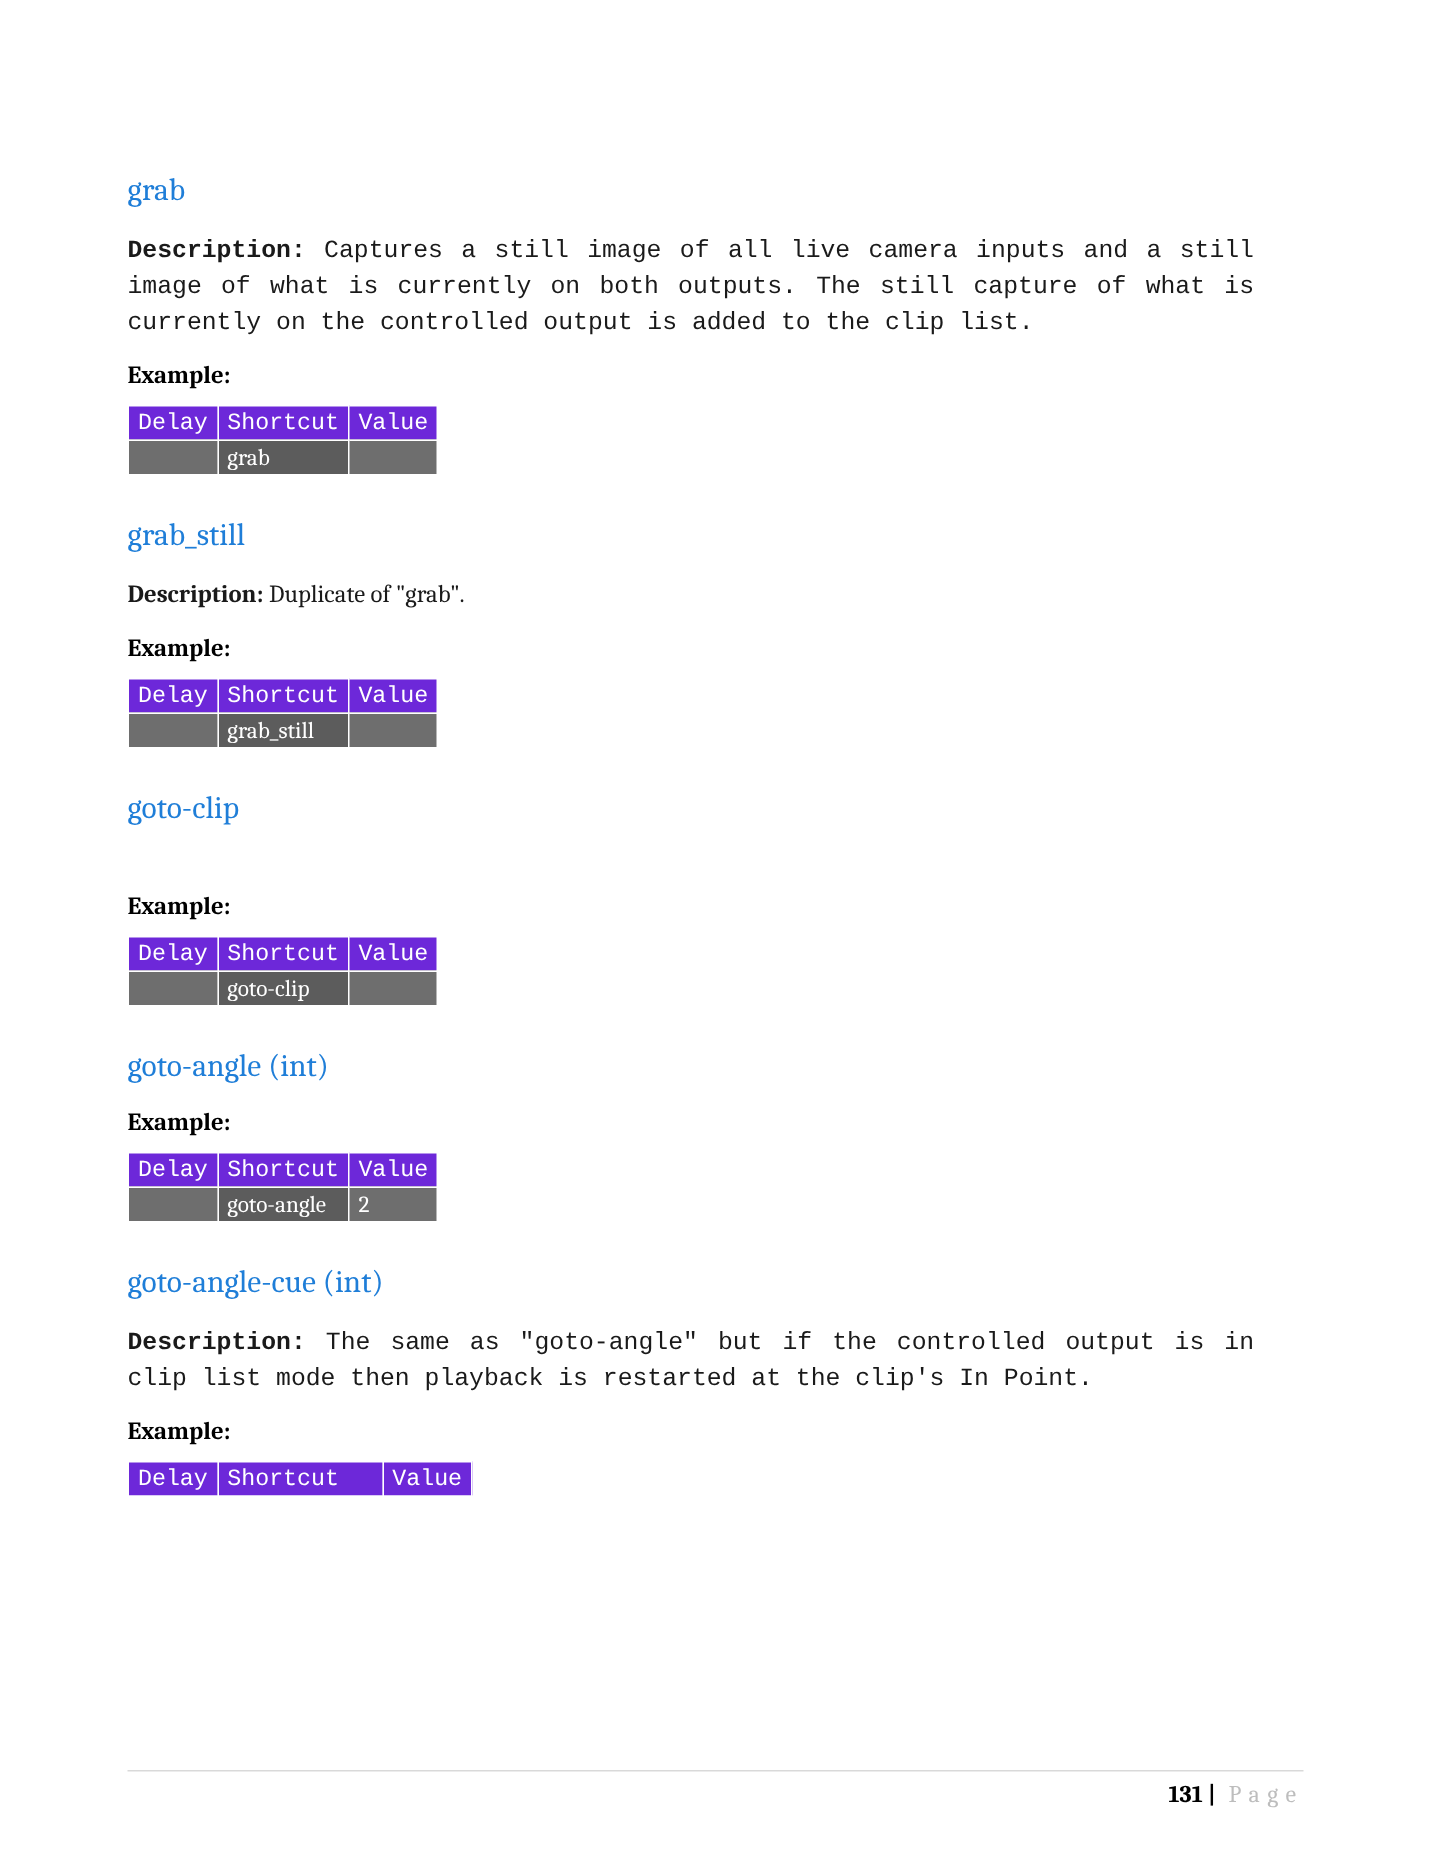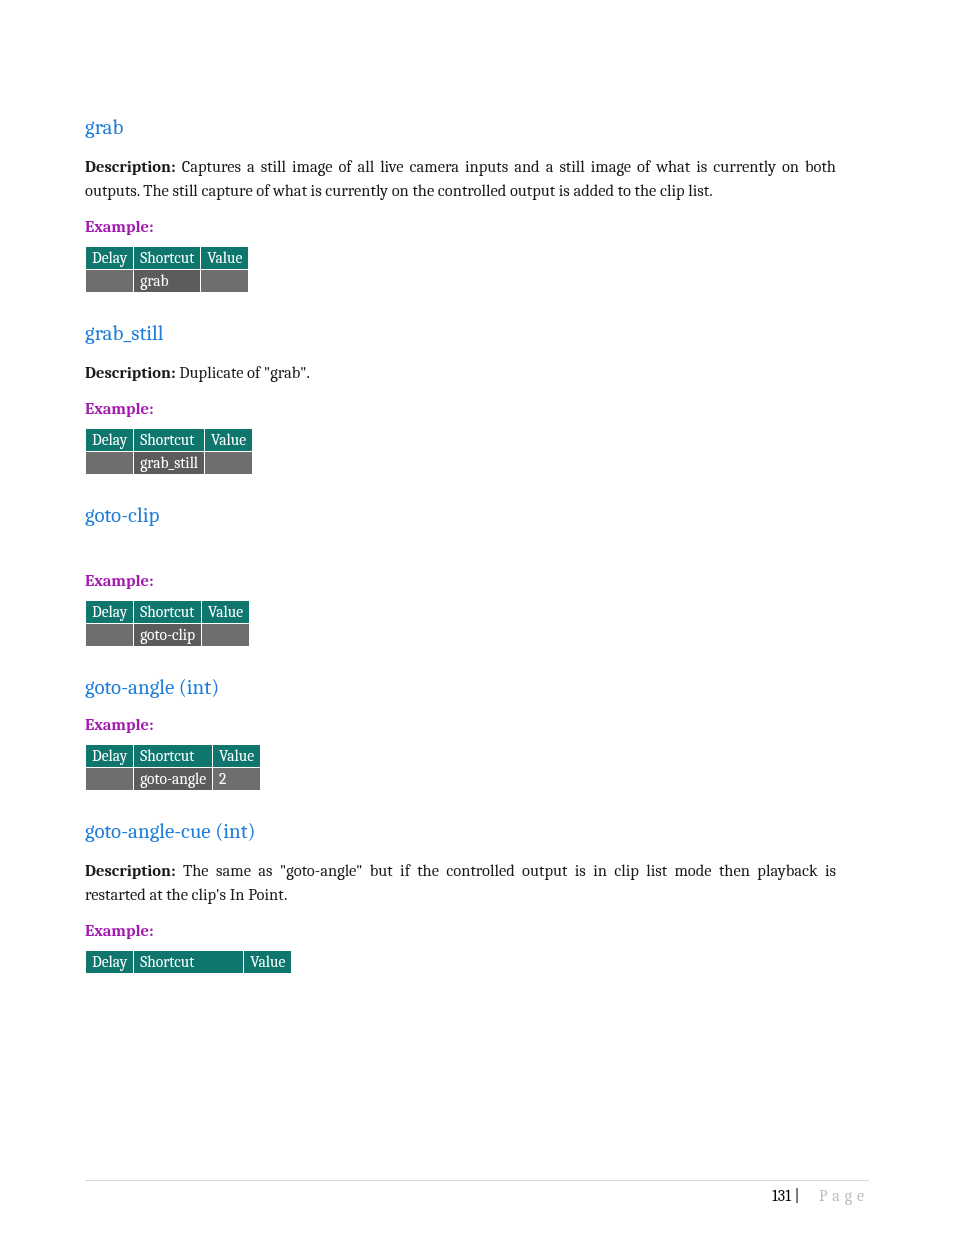--- a/index.html
+++ b/index.html
@@ -22,67 +22,69 @@
     font-family: Cambria, Georgia, serif;
   }
   .para {
     font-size: 16.5px;
     line-height: 1.45;
     margin-bottom: 14px;
     color: #1a1a1a;
   }
   .para.justify {
     text-align: justify;
+    font-family: Liberation Mono, monospace;
   }
   .para strong { font-weight: 700; }
   .example-label {
     font-size: 16.5px;
     font-weight: 700;
     margin-bottom: 10px;
-    color: #a21caf;
+    color: #000000;
   }
   table.shortcut-table {
     border-collapse: collapse;
     margin-bottom: 28px;
   }
   table.shortcut-table th,
   table.shortcut-table td {
     border: 1px solid #ffffff;
     padding: 2px 6px 2px 6px;
     font-size: 15.5px;
     font-weight: 400;
     text-align: left;
     color: #ffffff;
     background: #6e6e6e;
     font-family: Cambria, Georgia, serif;
     height: 22px;
     white-space: nowrap;
   }
   table.shortcut-table th {
-    background: #0f766e;
+    background: #6d28d9;
+    font-family: Liberation Mono, monospace;
   }
   table.shortcut-table td.dark {
     background: #5c5c5c;
   }
   .col-delay { min-width: 46px; }
   .col-shortcut { min-width: 62px; }
   .col-value { min-width: 46px; }
   .footer {
     position: absolute;
     bottom: 30px;
     left: 85px;
     right: 85px;
     border-top: 1px solid #d9d9d9;
     padding-top: 6px;
     text-align: right;
     font-size: 16px;
     font-family: Cambria, Georgia, serif;
   }
-  .footer .pnum { font-weight: 400; color: #000; }
-  .footer .ptxt { color: #bdbdbd; letter-spacing: 5px; font-weight: 400; margin-left: 16px; }
+  .footer .pnum { font-weight: 700; color: #000; }
+  .footer .ptxt { color: #bdbdbd; letter-spacing: 5px; font-weight: 400; margin-left: 5px; }
   .gap-lg { height: 28px; }
 </style>
 </head>
 <body>
 
 <div class="page">
 
   <h2 class="section-heading">grab</h2>
   <p class="para justify">
     <strong>Description:</strong>

